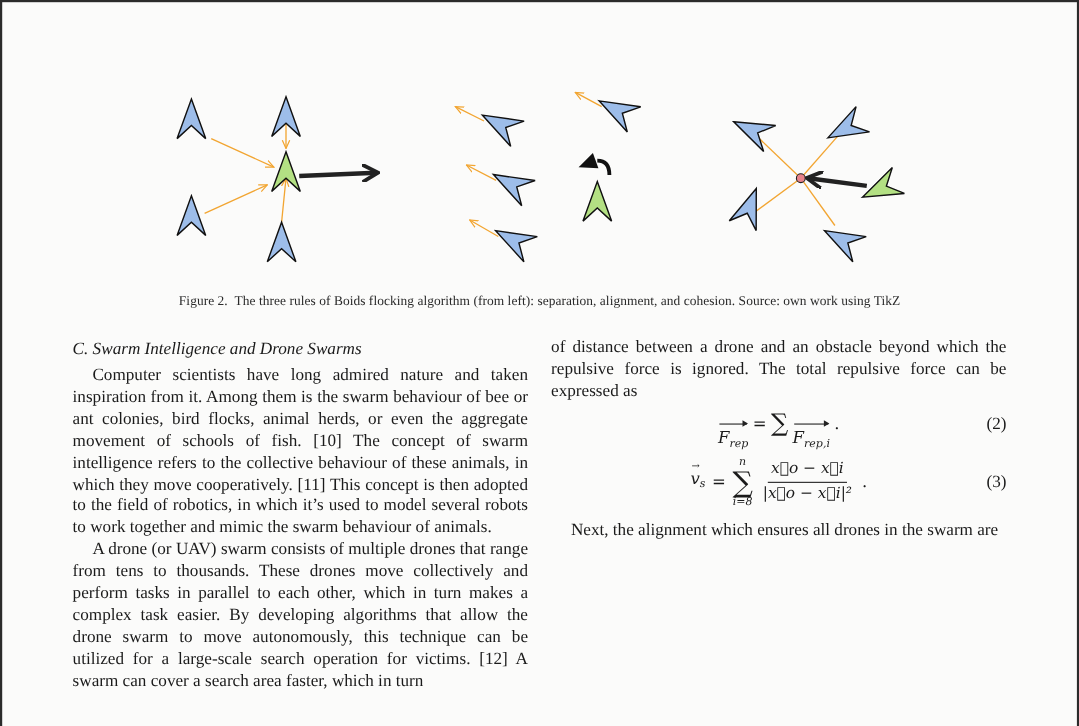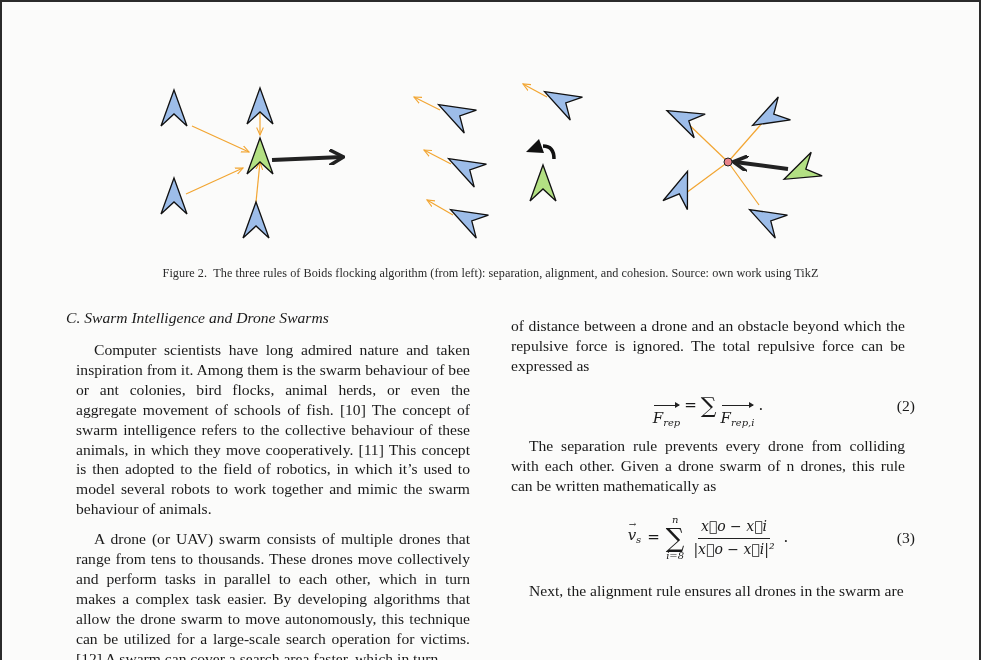--- a/index.html
+++ b/index.html
@@ -22,21 +22,21 @@
       text-align: center; font-size: 12.2px; color: #2a2a2a;
       letter-spacing: 0.05px;
     }
     .col {
       position: absolute; top: 304px; width: 414px;
       font-size: 15.6px; line-height: 19.9px;
       text-align: justify; hyphens: manual;
     }
     .col.left { left: 64px; }
     .col.right { left: 499px; }
-    .col p { margin: 10px; text-indent: 18px; }
+    .col p { margin: 0; text-indent: 18px; }
     .col p.noindent { text-indent: 0; }
     .heading { font-style: italic; margin: 0 0 1px 0; line-height: 24px; }
     .eq {
       position: relative; height: 40px; margin: 0;
       display: flex; align-items: center; justify-content: center;
       font-family: "DejaVu Serif", serif;
     }
     .eq .num { position: absolute; right: 0; top: 50%; transform: translateY(-50%); font-family: "Liberation Serif", serif; }
     .eq-main { font-style: italic; font-size: 15px; display: flex; align-items: center; gap: 4px; }
     .vec { position: relative; display: inline-block; padding-top: 6px; margin-top: 25px; }
@@ -137,36 +137,35 @@
       <span class="eq-main">
         <span class="vec"><span>F</span><span class="sub">rep</span></span>
         <span style="font-style:normal">=</span>
         <span class="sigma">∑</span>
         <span class="vec"><span>F</span><span class="sub">rep,i</span></span>
           <span style="font-style:normal">.</span>
       </span>
       <span class="num">(2)</span>
     </div>
 
-    <p>The separation rule prevents every drone from colliding with each other. Given a drone swarm of n drones, this rule can be written mathematically as</p>
 
     <div class="eq eq3">
       <span class="eq-main" style="gap:6px">
         <span class="sv"><span>v</span><span class="sub">s</span></span>
         <span style="font-style:normal">=</span>
         <span class="sumblock">
           <span class="lim">n</span>
           <span class="sigma" style="font-size:26px">∑</span>
           <span class="lim">i=8</span>
         </span>
         <span class="frac">
           <span class="numr">x⃗o − x⃗i</span>
           <span class="den">|x⃗o − x⃗i|²</span>
         </span>
           <span style="font-style:normal">.</span>
       </span>
       <span class="num">(3)</span>
     </div>
 
-    <p>Next, the alignment rule ensures all drones in the swarm are</p>
+    <p>Next, the alignment which ensures all drones in the swarm are</p>
   </div>
 
 </div>
 
 </body></html>

